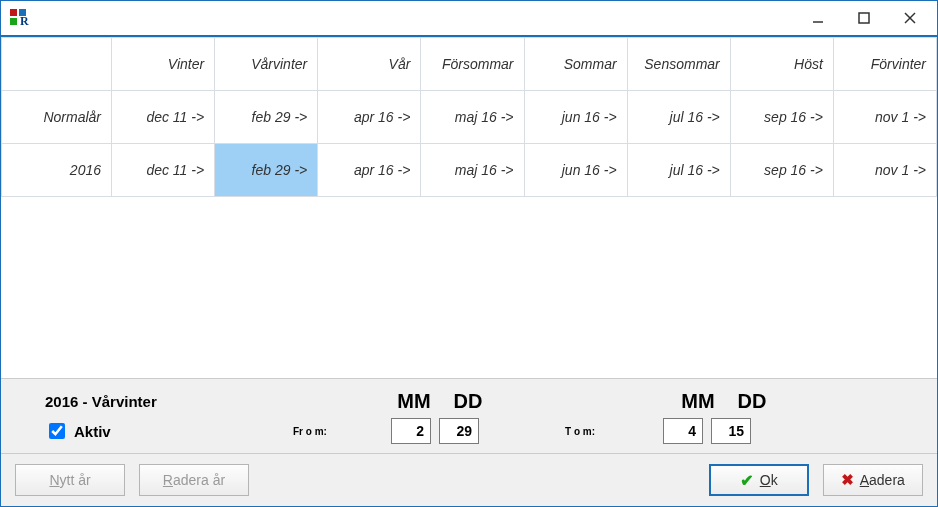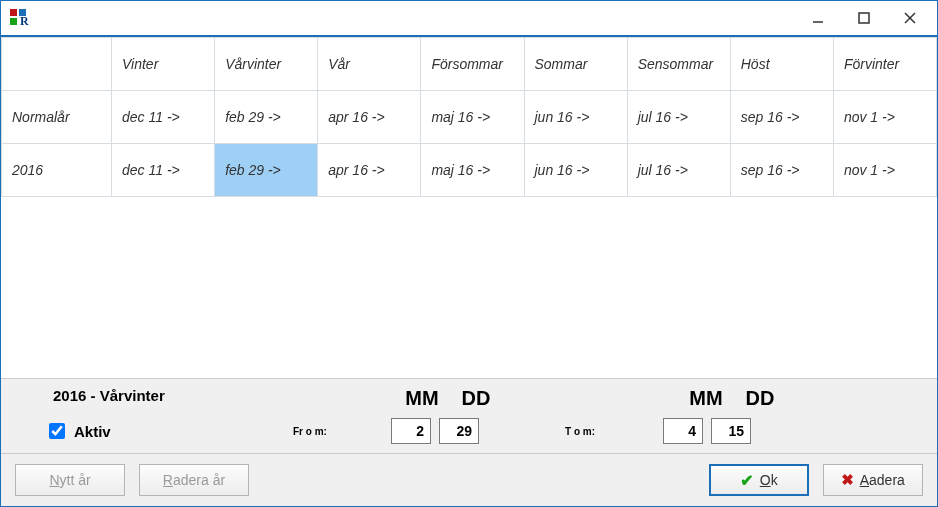--- a/index.html
+++ b/index.html
@@ -67,21 +67,21 @@
   }
 
   table.grid {
     border-collapse: collapse;
     width: 100%;
     table-layout: fixed;
   }
   table.grid th, table.grid td {
     border: 1px solid #d8dde3;
     padding: 8px 10px;
-    text-align: left;
+    text-align: right;
     font-style: italic;
     font-size: 14px;
     color: #333;
     height: 53px;
     white-space: nowrap;
     overflow: hidden;
   }
   table.grid th {
     background: #fff;
     font-weight: 400;
@@ -98,23 +98,23 @@
     background: #fff;
   }
 
   .edit-panel {
     border-top: 1px solid #ccc;
     padding: 8px 10px 6px 44px;
     background: #f0f0f0;
   }
   .edit-row1 {
     display: flex;
+    align-items: center;
     gap: 8px;
     height: 28px;
-    margin-left: 8px;
   }
   .edit-row2 {
     display: flex;
     align-items: center;
     gap: 8px;
     height: 32px;
   }
   .edit-title {
     font-weight: 700;
     font-size: 15px;

